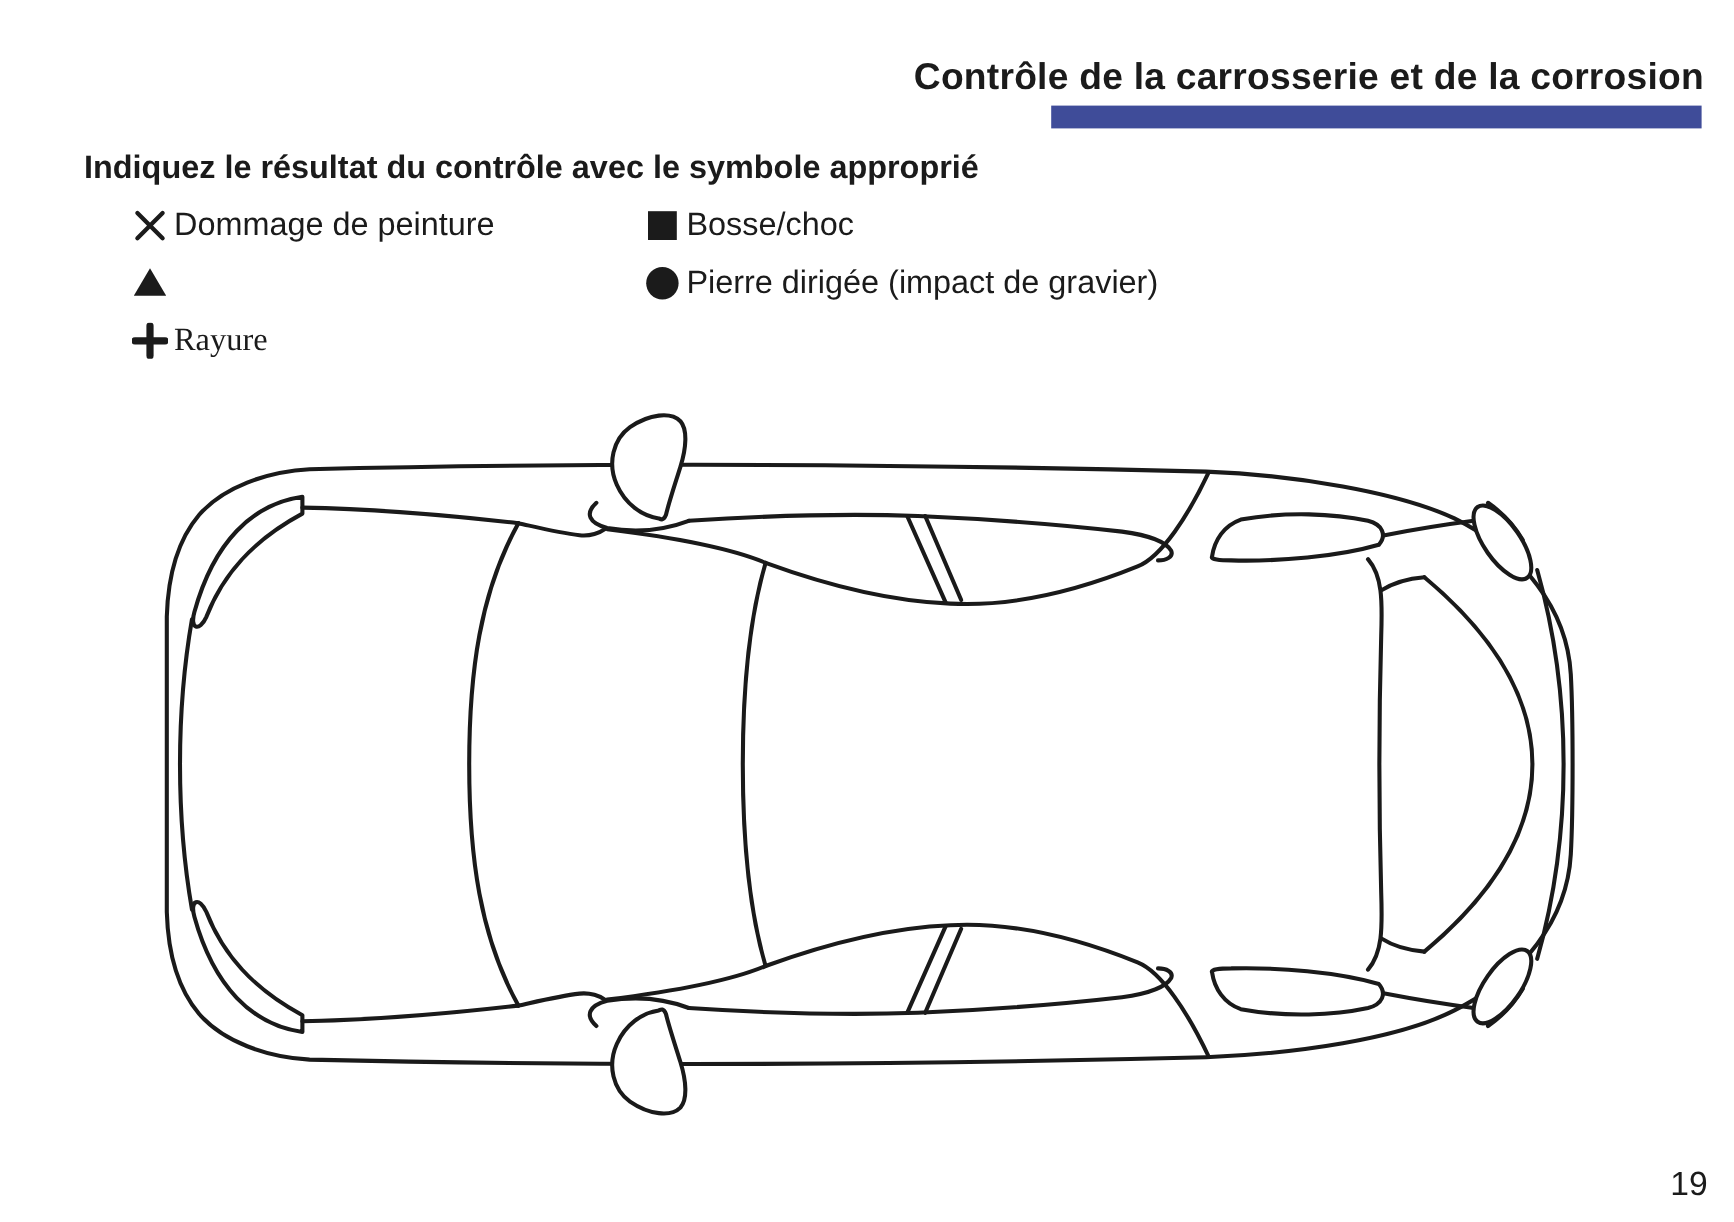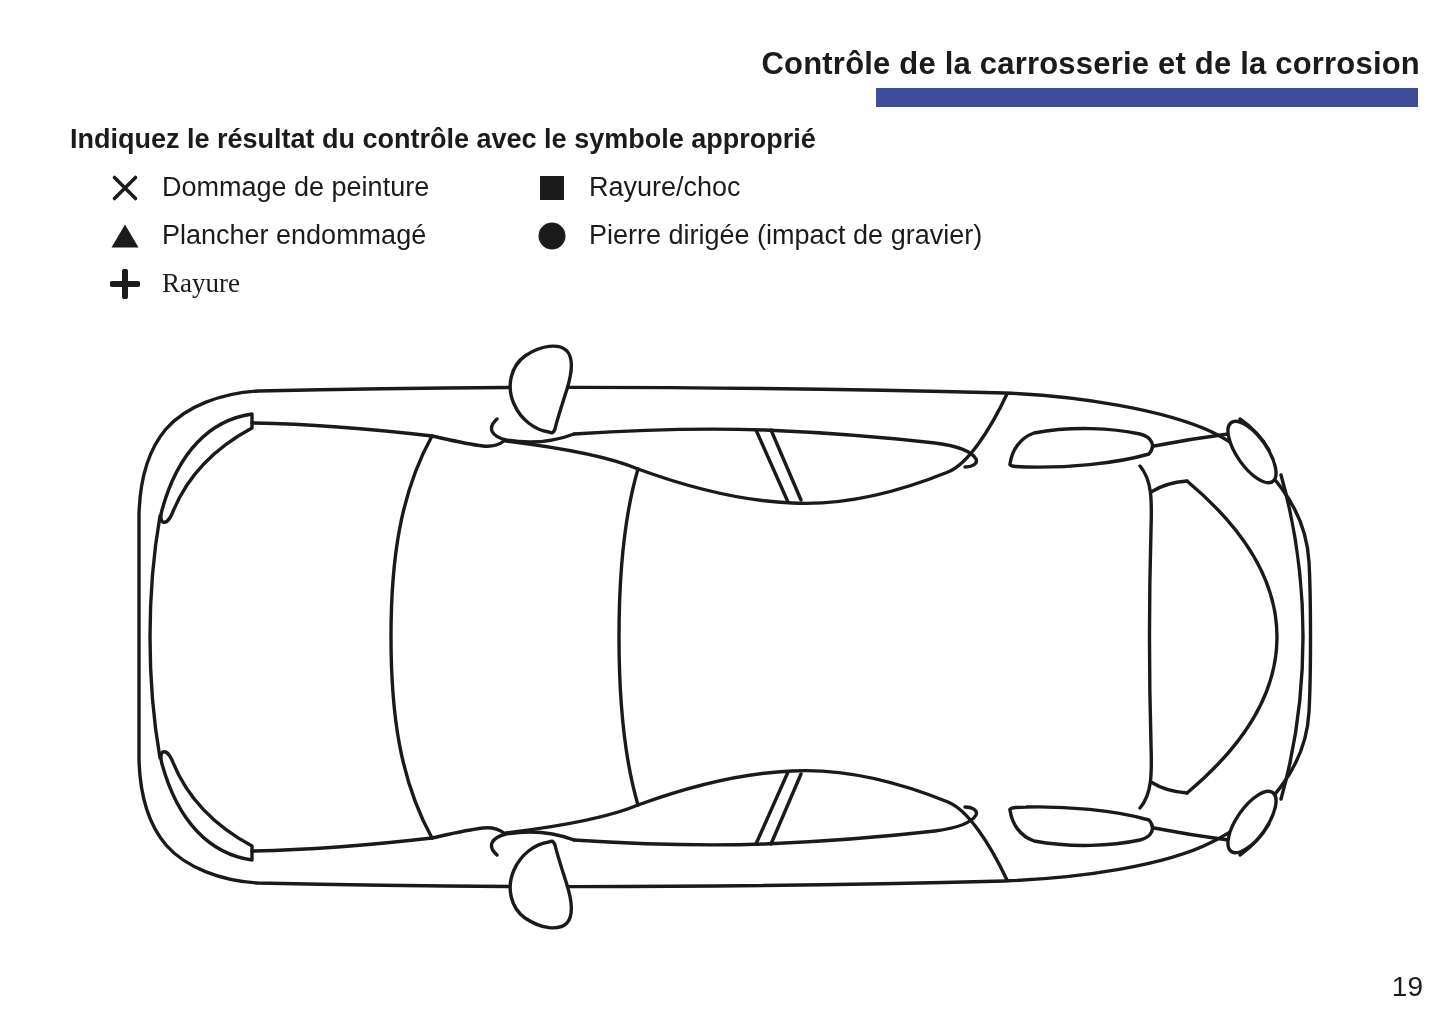--- a/index.html
+++ b/index.html
@@ -14,21 +14,21 @@
   }
   .accent-bar{
     position:absolute;left:876px;top:88px;width:542px;height:19px;
     background:#3f4c99;
   }
   .instruction{
     position:absolute;left:70px;top:124px;margin:0;
     font-size:27px;font-weight:bold;white-space:nowrap;
   }
   .legend-item{
-    position:absolute;display:flex;align-items:center;gap:22px;
+    position:absolute;display:flex;align-items:center;gap:5px;
     font-size:27px;white-space:nowrap;
   }
   .legend-item .sym{width:30px;height:30px;flex:0 0 30px;display:block;}
   .pos-l1{left:110px;top:172px;}
   .pos-r1{left:537px;top:172px;}
   .pos-l2{left:110px;top:220px;}
   .pos-r2{left:537px;top:220px;}
   .pos-l3{left:110px;top:268px;font-family:Liberation Serif, serif;}
   .car-diagram{position:absolute;left:100px;top:330px;width:1250px;height:620px;}
   .page-number{
@@ -48,28 +48,27 @@
   <svg class="sym" viewBox="0 0 30 30">
     <path d="M4.5 4.5 L25.5 25.5 M25.5 4.5 L4.5 25.5" stroke="#1b1b1b" stroke-width="3.6" stroke-linecap="round" fill="none"></path>
   </svg>
   <span>Dommage de peinture</span>
 </div>
 
 <div class="legend-item pos-r1">
   <svg class="sym" viewBox="0 0 30 30">
     <rect x="3" y="3" width="24" height="24" fill="#1b1b1b"></rect>
   </svg>
-  <span>Rayure/choc</span>
+  <span>Bosse/choc</span>
 </div>
 
 <div class="legend-item pos-l2">
   <svg class="sym" viewBox="0 0 30 30">
     <path d="M15 3.5 L28.5 26.5 L1.5 26.5 Z" fill="#1b1b1b"></path>
   </svg>
-  <span>Plancher endommagé</span>
 </div>
 
 <div class="legend-item pos-r2">
   <svg class="sym" viewBox="0 0 30 30">
     <circle cx="15" cy="15" r="13.5" fill="#1b1b1b"></circle>
   </svg>
   <span>Pierre dirigée (impact de gravier)</span>
 </div>
 
 <div class="legend-item pos-l3">

